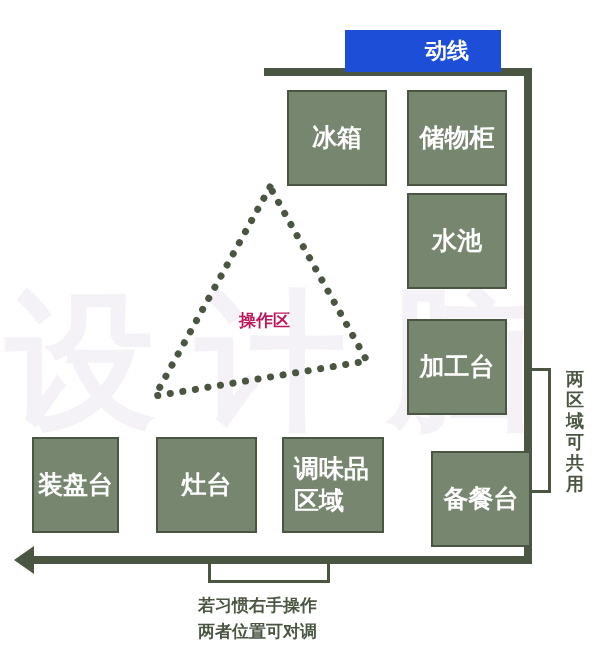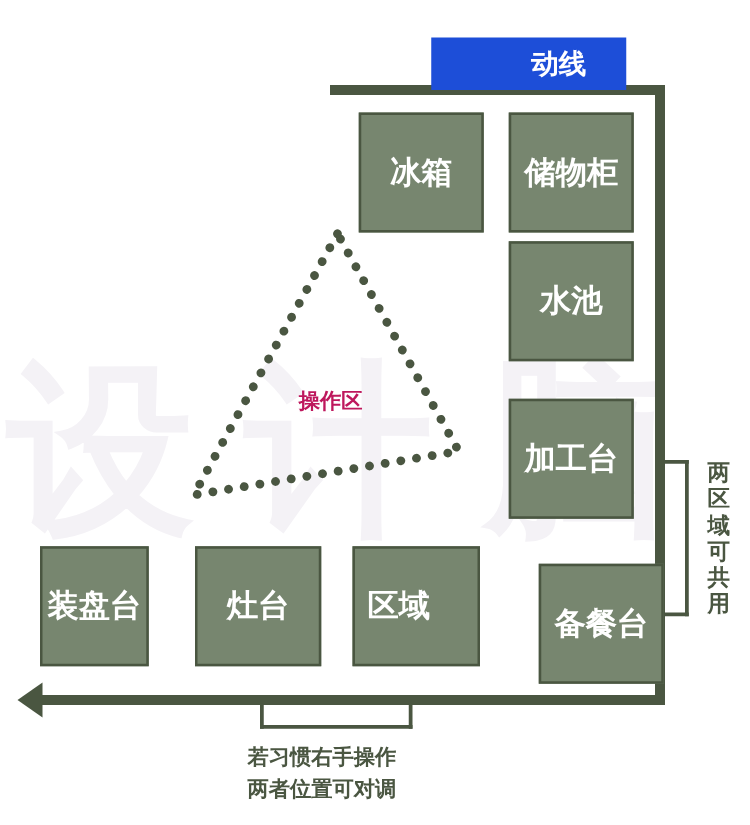--- a/index.html
+++ b/index.html
@@ -36,20 +36,21 @@
 
 <div class="box" style="left:287px; top:90px;">冰箱</div>
 <div class="box" style="left:407px; top:90px;">储物柜</div>
 <div class="box" style="left:407px; top:193px;">水池</div>
 <div class="box" style="left:407px; top:319px;">加工台</div>
 <div class="box" style="left:407px; top:451px;margin-left:24px;">备餐台</div>
 <div class="box" style="left:32px; top:437px; width:87px;">装盘台</div>
 <div class="box" style="left:156px; top:437px; width:101px;">灶台</div>
 <div class="box multi" style="left:282px; top:437px; width:102px;">
   <div>
+    <div>调味品</div>
     <div>区域</div>
   </div>
 </div>
 
 <svg style="position:absolute; left:0; top:0;" width="600" height="660">
   <polygon points="270,187 155,396 367,361" fill="none" stroke="#4a5641" stroke-width="7" stroke-linecap="round" stroke-dasharray="0.1 12.6"></polygon>
 </svg>
 <div class="tri-label">操作区</div>
 
 <div style="position:absolute; left:531px; top:368px; width:17px; height:119px; border:3px solid #4a5641; border-left:none;"></div>

